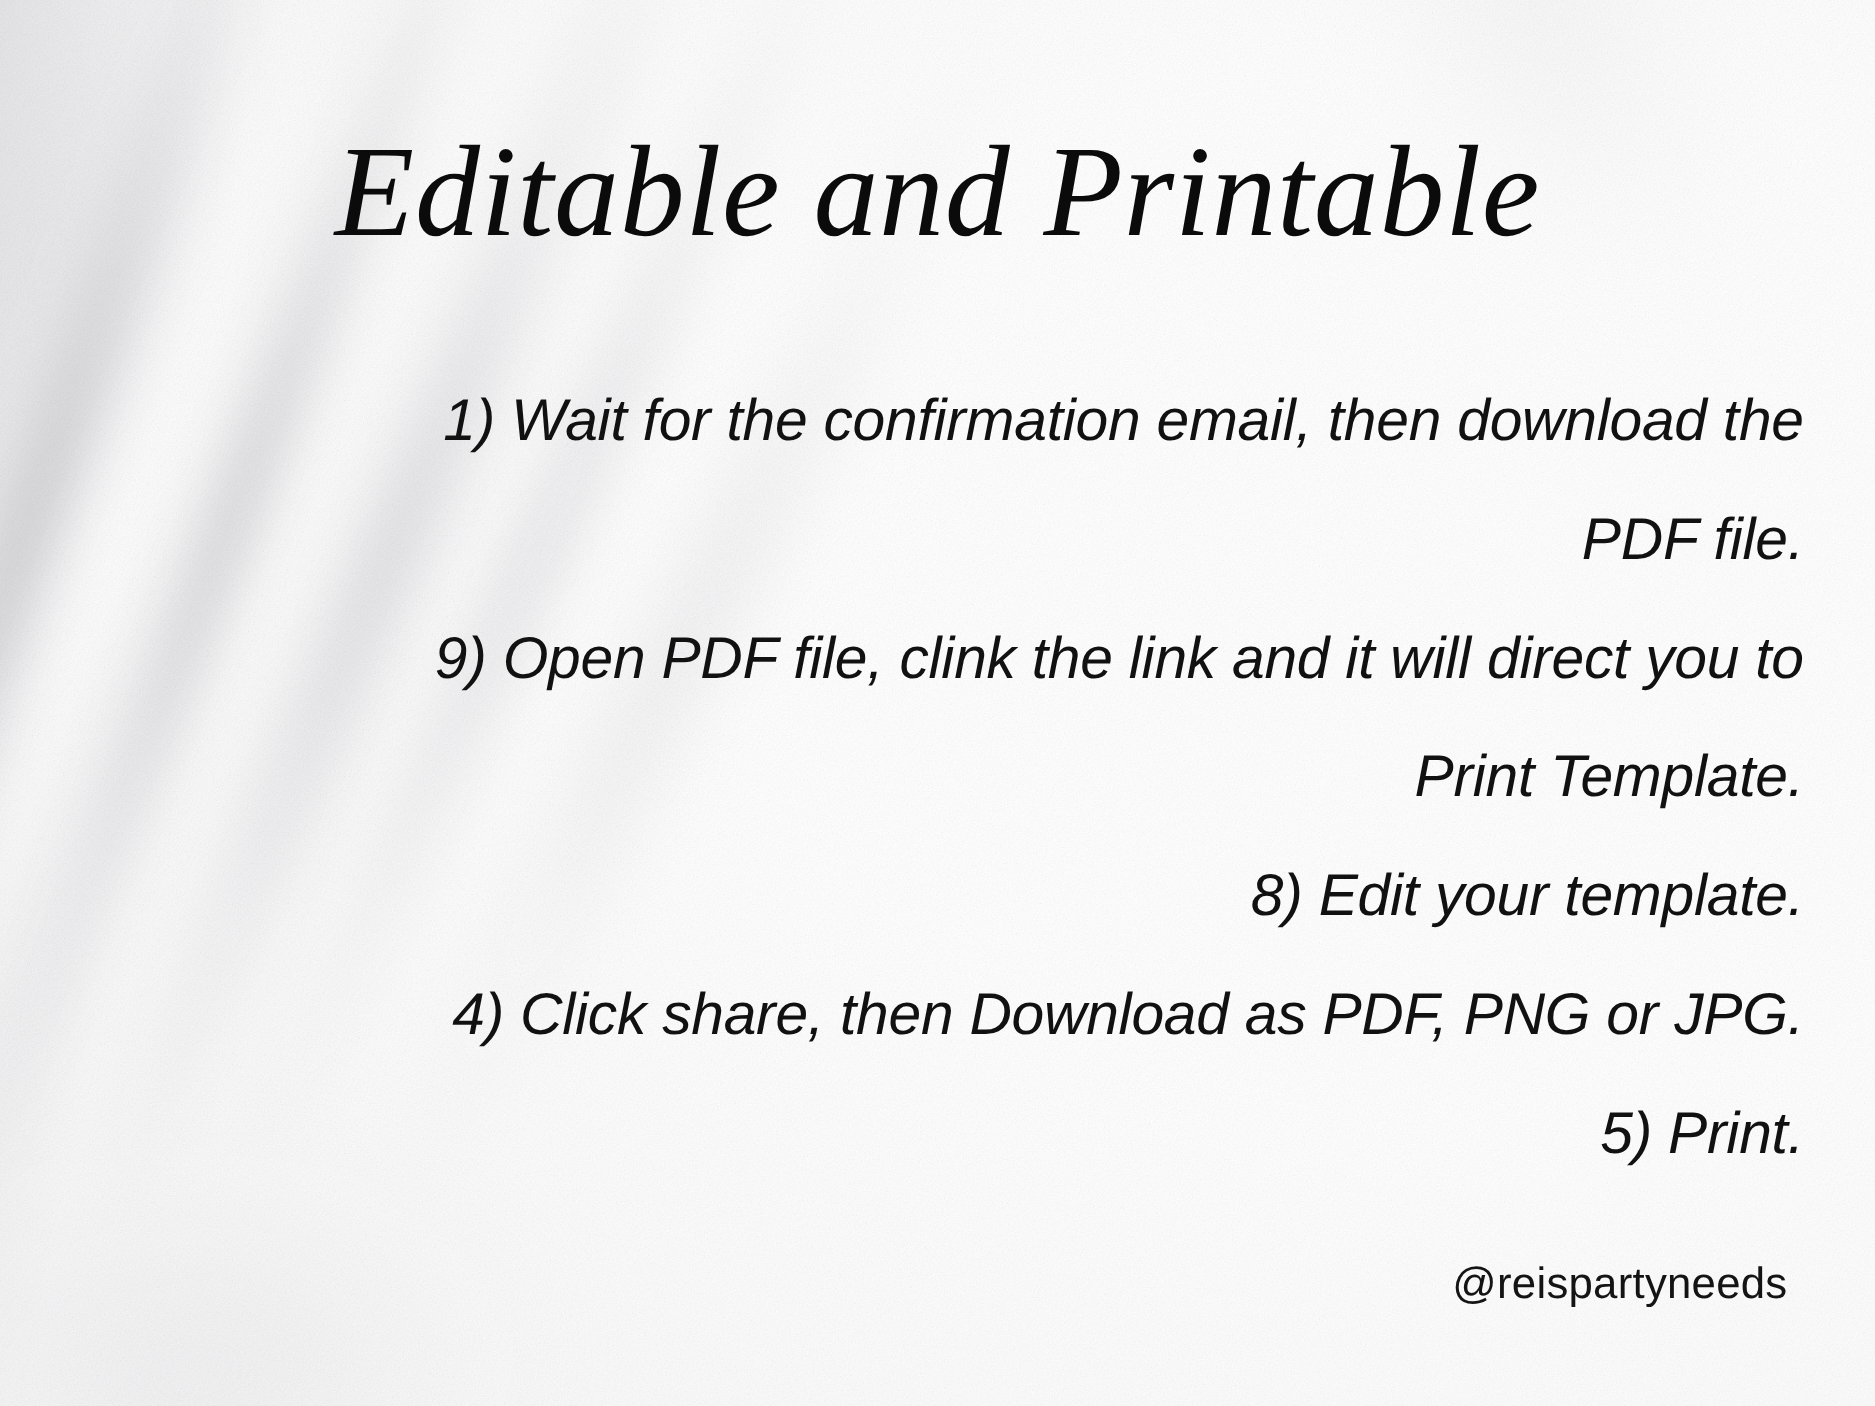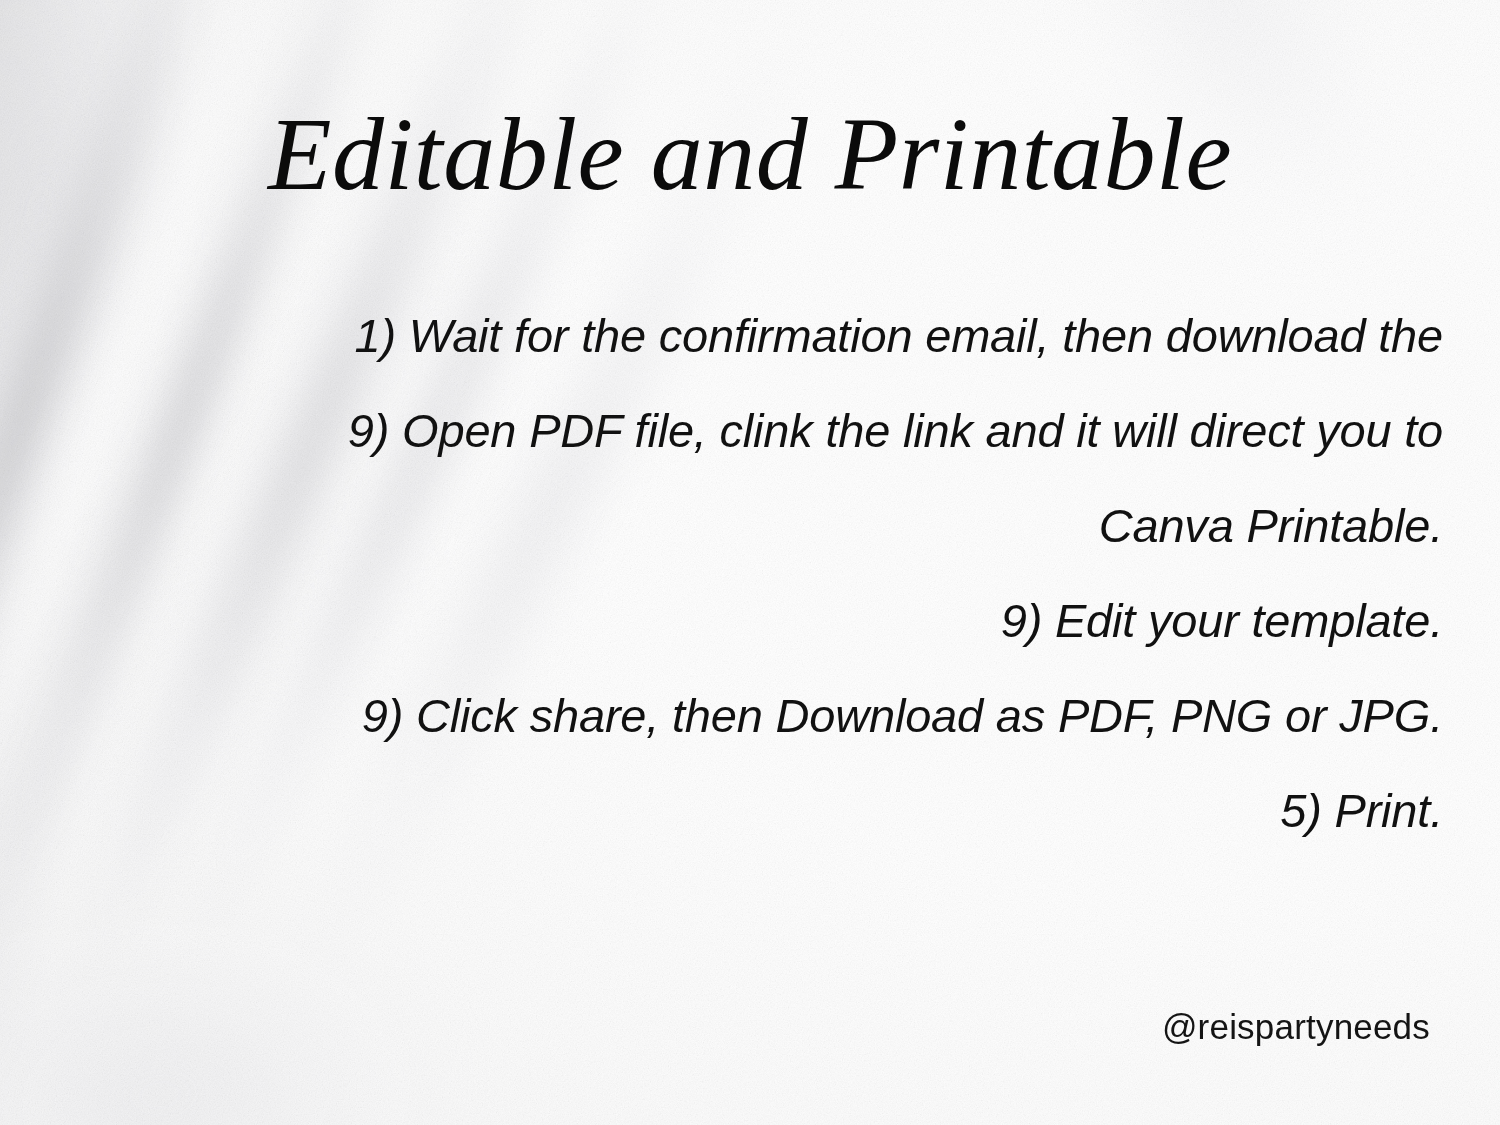--- a/index.html
+++ b/index.html
@@ -239,23 +239,24 @@
     </defs>
     <rect width="1500" height="1125" fill="#ffffff" filter="url(#grainFilter)"></rect>
   </svg>
 
   <div class="content">
 
     <div class="title">Editable and Printable</div>
 
     <div class="body-block">
       <div class="body-line">1) Wait for the confirmation email, then download the</div>
+      <div class="body-line">PDF file.</div>
       <div class="body-line">9) Open PDF file, clink the link and it will direct you to</div>
-      <div class="body-line">Canva Printable.</div>
-      <div class="body-line">9) Edit your template.</div>
-      <div class="body-line">9) Click share, then Download as PDF, PNG or JPG.</div>
+      <div class="body-line">Print Template.</div>
+      <div class="body-line">8) Edit your template.</div>
+      <div class="body-line">4) Click share, then Download as PDF, PNG or JPG.</div>
       <div class="body-line">5) Print.</div>
     </div>
 
     <div class="handle">@reispartyneeds</div>
 
   </div>
 </div>
 
 </body></html>

